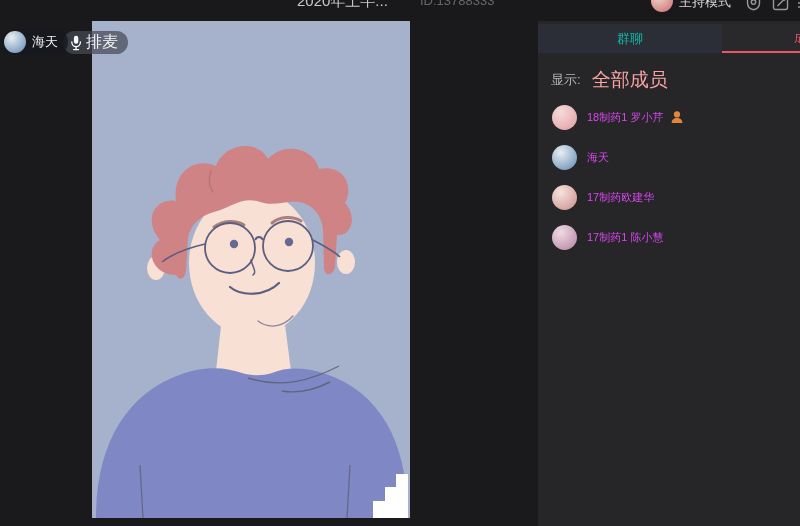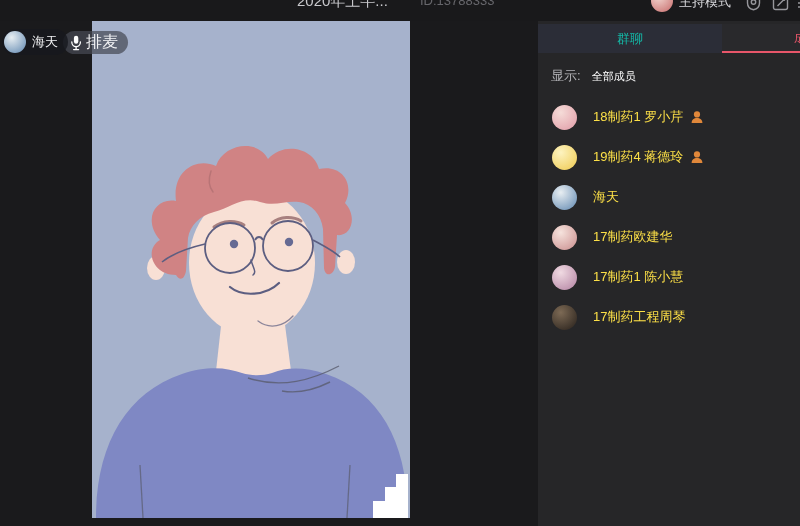--- a/index.html
+++ b/index.html
@@ -52,26 +52,26 @@
   }
   .tab-chat { width:184px; background:#2b2d37; color:#14b8a6; }
   .tab-members {
     width:78px; background:#29292c; color:var(--accent);
     border-bottom:2px solid var(--accent);
     justify-content:flex-start; padding-left:72px;
     overflow:hidden; white-space:nowrap;
   }
   .filter-row { position:absolute; left:13px; top:46px; display:flex; align-items:center; gap:11px; }
   .filter-label { font-size:13px; color:#b4b4b8; }
-  .filter-value { font-size:11px; color:#ffffff; cursor:pointer; }
+  .filter-value { font-size:19px; color:#fca5a5; cursor:pointer; }
 
   .member-list { position:absolute; left:0; top:76px; width:262px; }
   .member-row { height:40px; display:flex; align-items:center; padding-left:14px; cursor:pointer; }
   .member-row .avatar { width:25px; height:25px; border-radius:50%; flex:none; }
-  .member-row .member-name { margin-left:16px; font-size:13px; color:#fde047; white-space:nowrap; }
+  .member-row .member-name { margin-left:10px; font-size:11px; color:#d946ef; white-space:nowrap; }
   .badge-icon { margin-left:7px; width:14px; height:14px; display:inline-flex; }
   .badge-icon svg { fill:var(--badge); width:14px; height:14px; }
 </style>
 </head>
 <body>
 
 <div class="topbar">
   <div class="meeting-title">2020年上半...</div>
   <div class="meeting-id">ID:13788333</div>
   <div class="host-avatar" id="host-avatar" style="background: radial-gradient(circle at 35% 30%, rgb(242, 214, 208), rgb(199, 106, 106));"></div>
@@ -173,30 +173,20 @@
     <span class="avatar" style="background: radial-gradient(circle at 35% 30%, rgb(245, 220, 216), rgb(224, 154, 166));"></span>
     <span class="member-name">18制药1 罗小芹</span>
     <span class="badge-icon">
       <svg viewBox="0 0 14 14">
             <circle cx="7" cy="4.4" r="3.1"></circle>
             <path d="M1.6,13 C1.6,9.6 4,7.9 7,7.9 C10,7.9 12.4,9.6 12.4,13 Z"></path>
           </svg>
     </span>
   </div>
 
-  <div class="member-row">
-    <span class="avatar" style="background: radial-gradient(circle at 35% 30%, rgb(253, 243, 192), rgb(238, 201, 78));"></span>
-    <span class="member-name">19制药4 蒋德玲</span>
-    <span class="badge-icon">
-      <svg viewBox="0 0 14 14">
-            <circle cx="7" cy="4.4" r="3.1"></circle>
-            <path d="M1.6,13 C1.6,9.6 4,7.9 7,7.9 C10,7.9 12.4,9.6 12.4,13 Z"></path>
-          </svg>
-    </span>
-  </div>
 
   <div class="member-row">
     <span class="avatar" style="background: radial-gradient(circle at 35% 30%, rgb(232, 238, 242), rgb(95, 135, 176));"></span>
     <span class="member-name">海天</span>
 
   </div>
 
 
 
   <div class="member-row">
@@ -204,20 +194,15 @@
     <span class="member-name">17制药欧建华</span>
 
   </div>
 
   <div class="member-row">
     <span class="avatar" style="background: radial-gradient(circle at 35% 30%, rgb(240, 218, 226), rgb(178, 129, 161));"></span>
     <span class="member-name">17制药1 陈小慧</span>
 
   </div>
 
-  <div class="member-row">
-    <span class="avatar" style="background: radial-gradient(circle at 35% 30%, rgb(125, 106, 85), rgb(38, 31, 26));"></span>
-    <span class="member-name">17制药工程周琴</span>
-
-  </div>
 
 </div>
 </div>
 
 </body></html>

